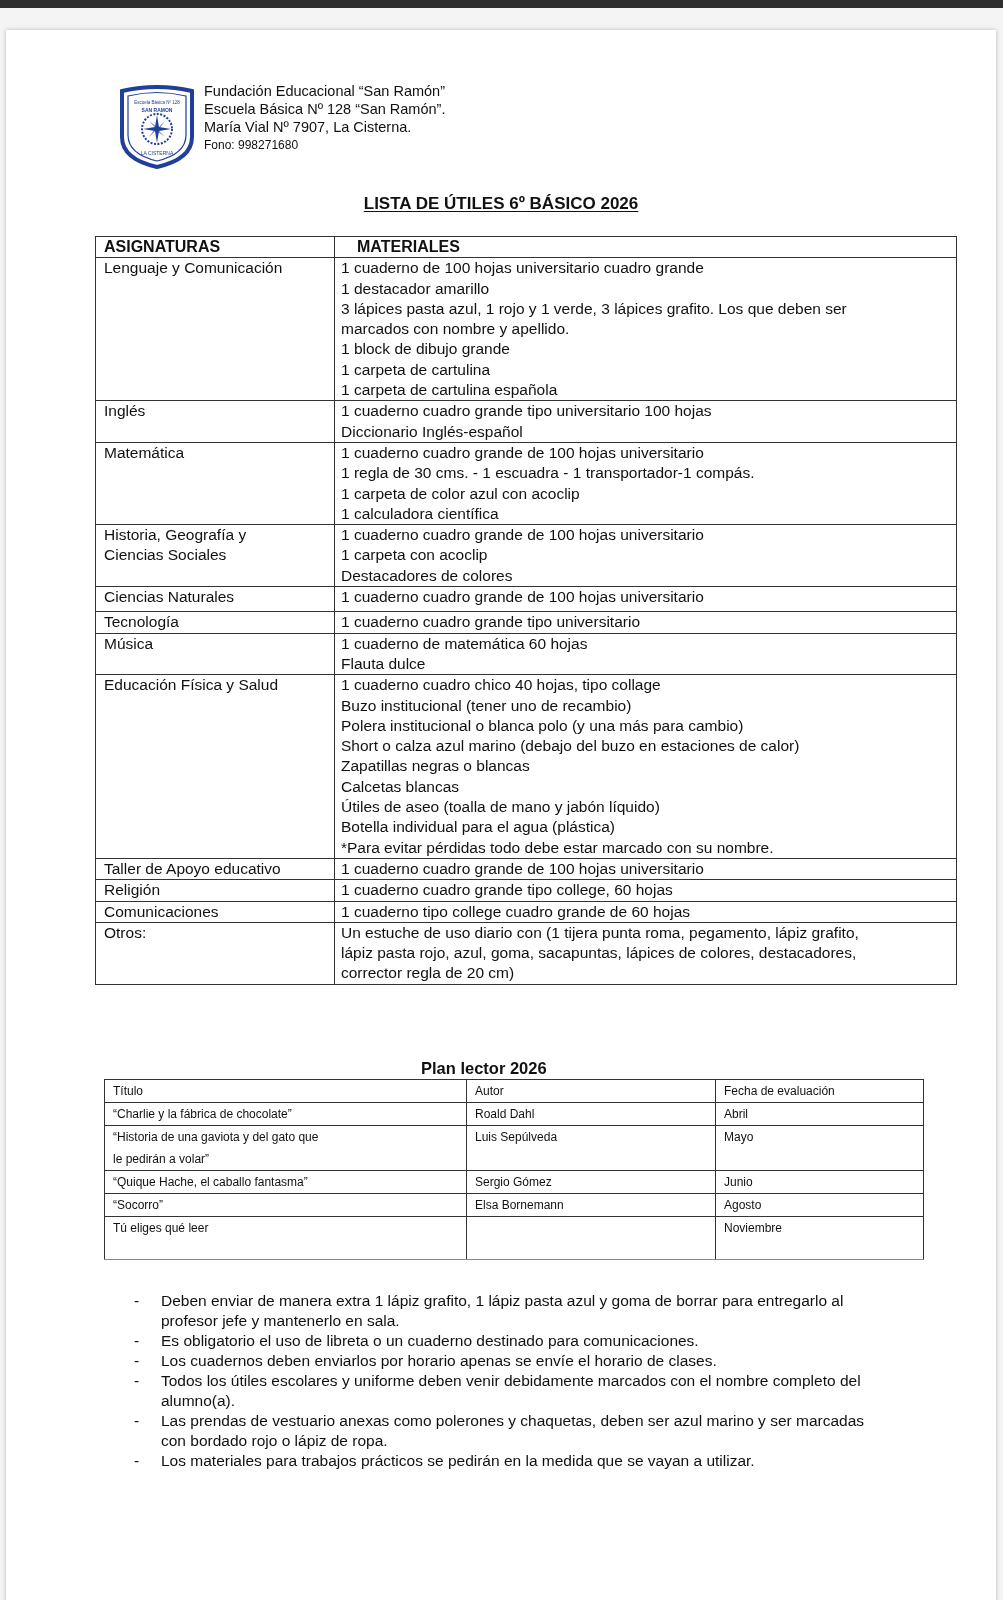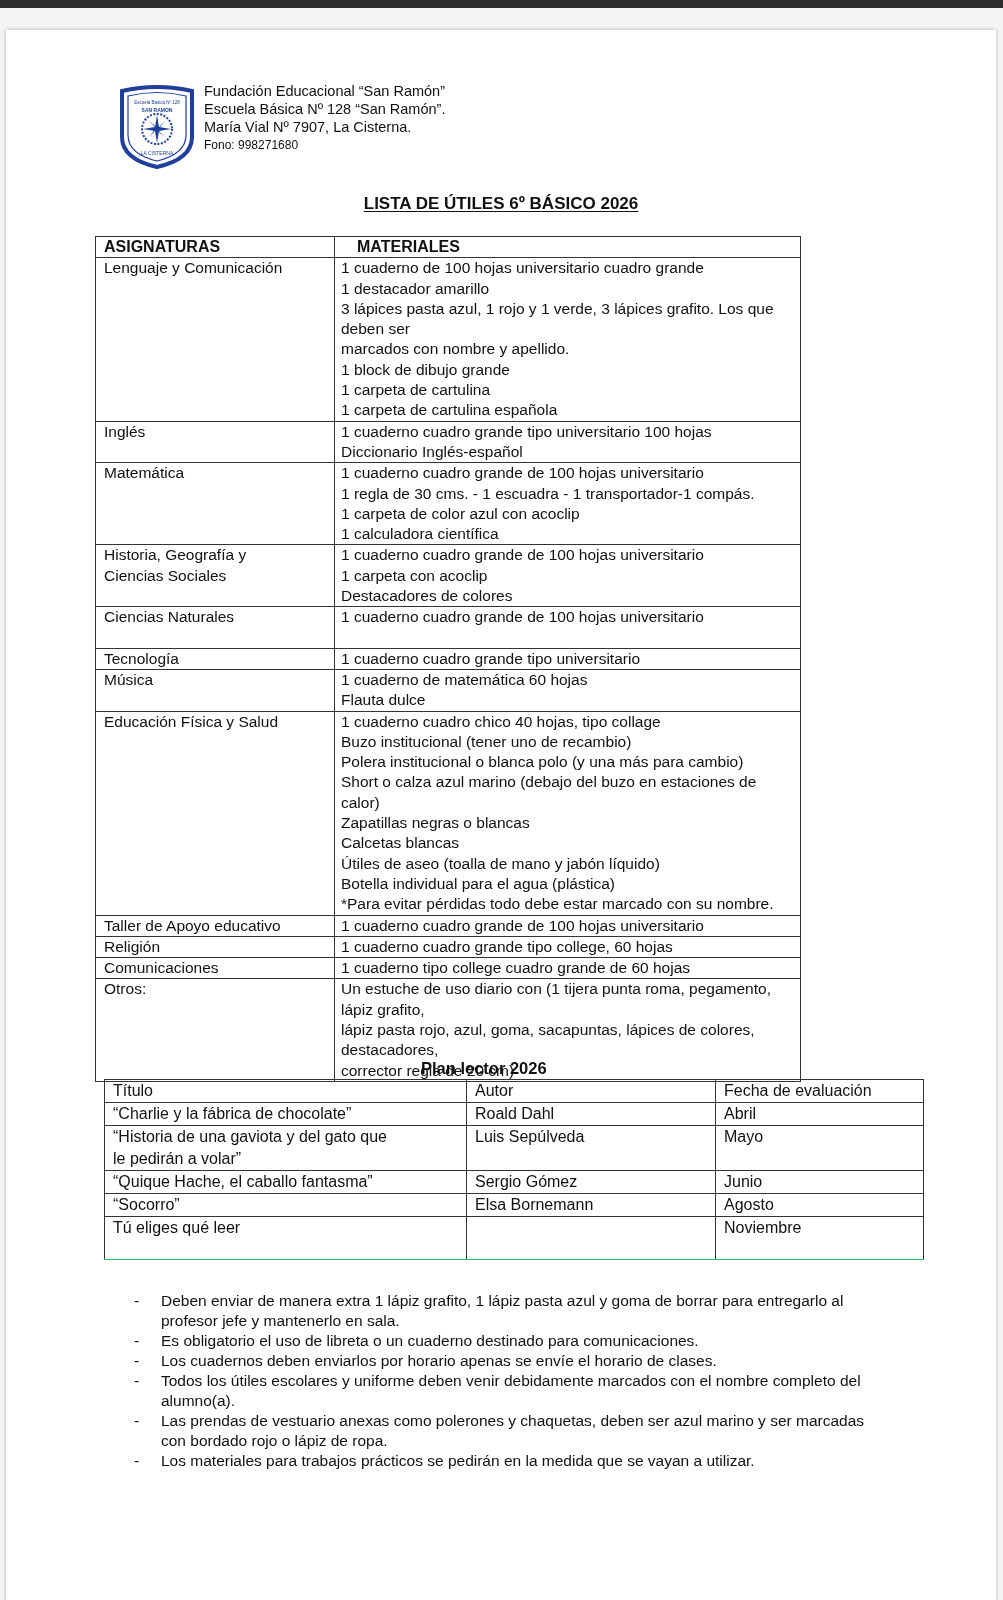--- a/index.html
+++ b/index.html
@@ -19,31 +19,31 @@
   .header { position: absolute; left: 112px; top: 52px; height: 92px; width: 500px; }
   .logo { position: absolute; left: 0; top: 3px; width: 78px; height: 84px; }
   .org { position: absolute; left: 86px; top: 0; font-size: 14.5px; line-height: 18px; }
   .org .phone { font-size: 12px; }
   .doc-title {
     position: absolute; left: 0; width: 990px; top: 164px; text-align: center;
     font-weight: bold; font-size: 17px; text-decoration: underline;
     text-underline-offset: 2px;
   }
   table { border-collapse: collapse; position: absolute; }
-  .mat { left: 89px; top: 206px; width: 706px; font-size: 15.5px; line-height: 20.3px; }
+  .mat { left: 89px; top: 206px; width: 862px; font-size: 15.5px; line-height: 20.3px; }
   .mat td, .mat th { border: 1px solid #333; vertical-align: top; padding: 0 6px; text-align: left; }
   .mat th { font-weight: bold; font-size: 16px; padding-top: 0; }
   .mat th:first-child, .mat td:first-child { width: 224px; padding-left: 8px; }
   .mat th:last-child { padding-left: 22px; }
   .line { display: block; }
-  .cn td { padding-bottom: 20px; }
+  .cn td { padding-bottom: 4px; }
   .plan-title {
     position: absolute; left: 415px; top: 1029px; font-weight: bold; font-size: 16.5px;
   }
-  .plan { left: 98px; top: 1049px; width: 820px; font-size: 16px; line-height: 22px; }
+  .plan { left: 98px; top: 1049px; width: 820px; font-size: 12px; line-height: 22px; }
   .plan td { border: 1px solid #333; vertical-align: top; padding: 0 8px; }
   .plan td:nth-child(1) { width: 345px; }
   .plan td:nth-child(2) { width: 232px; }
   .plan tr.last td { height: 42px; border-bottom: 1px solid #22c55e; }
   .important { position: absolute; left: 91px; top: 1253px; width: 870px; font-size: 15.5px; line-height: 20px; }
   .important .head { font-weight: bold; font-style: italic; margin-bottom: 1px; }
   .important ul { list-style: none; margin: 8px; padding: 0 0 0 56px; }
   .important li { position: relative; }
   .important li::before { content: "-"; position: absolute; left: -27px; top: 0; }
 </style>

